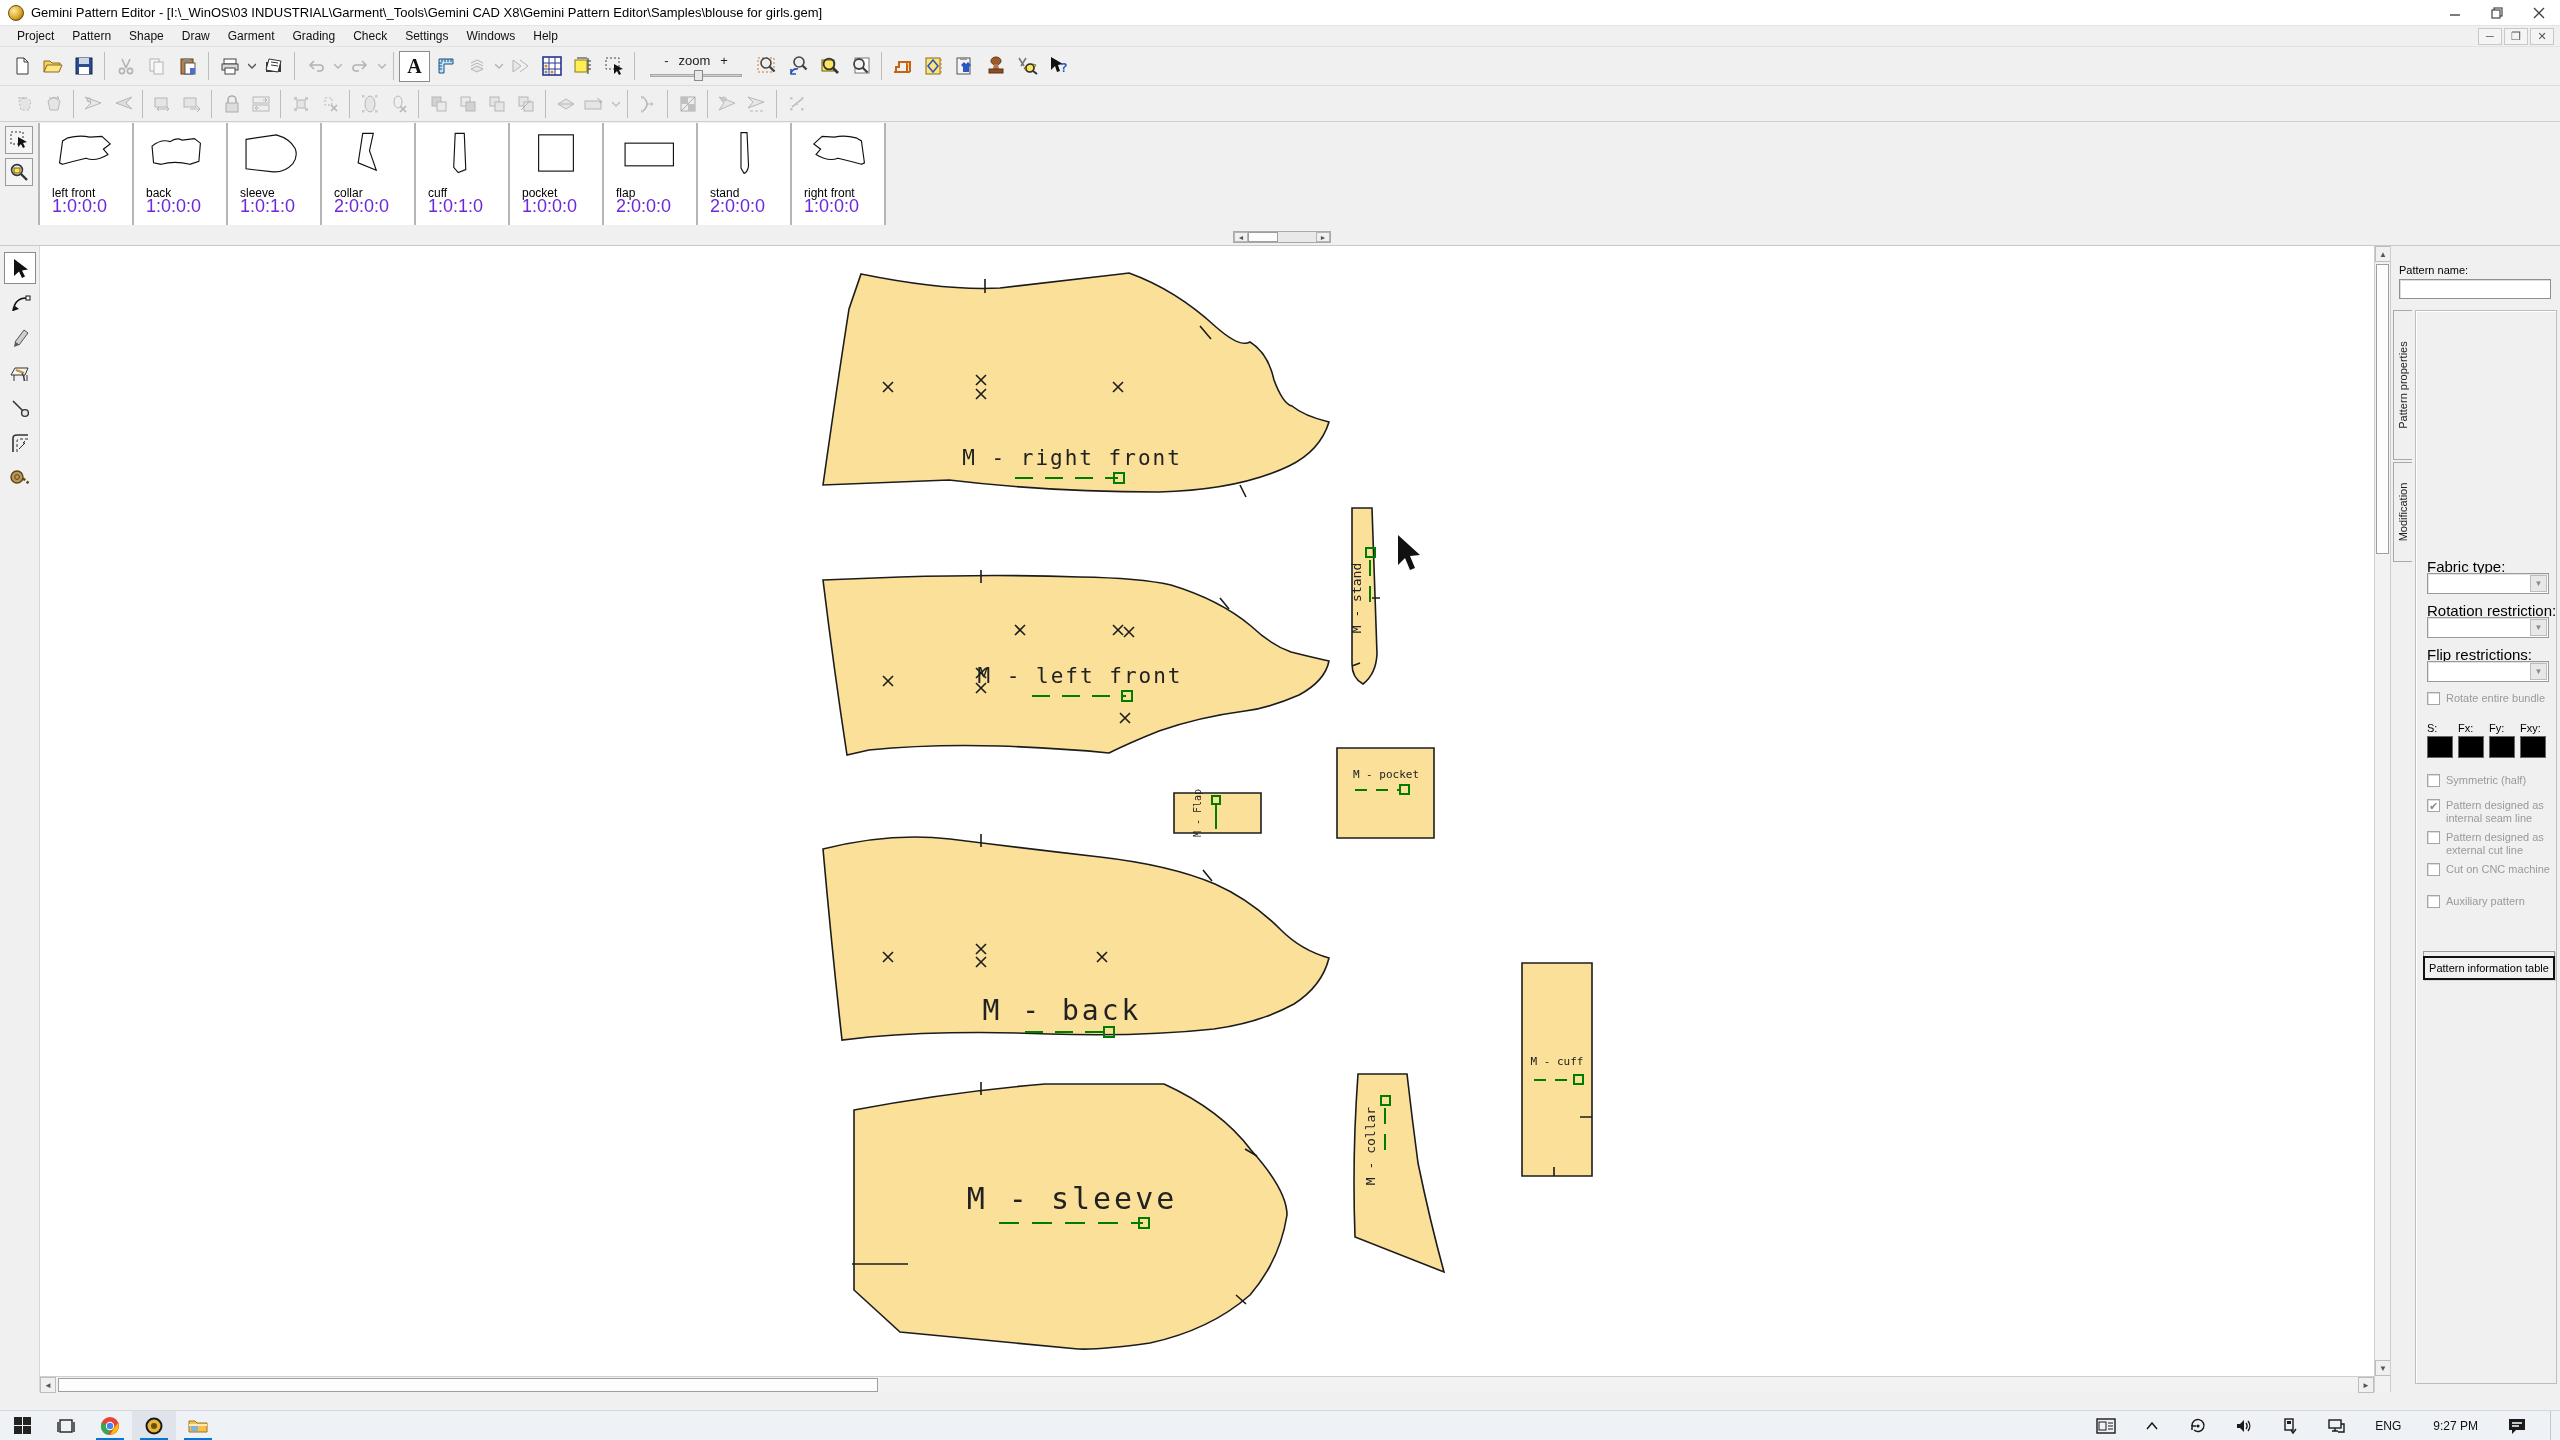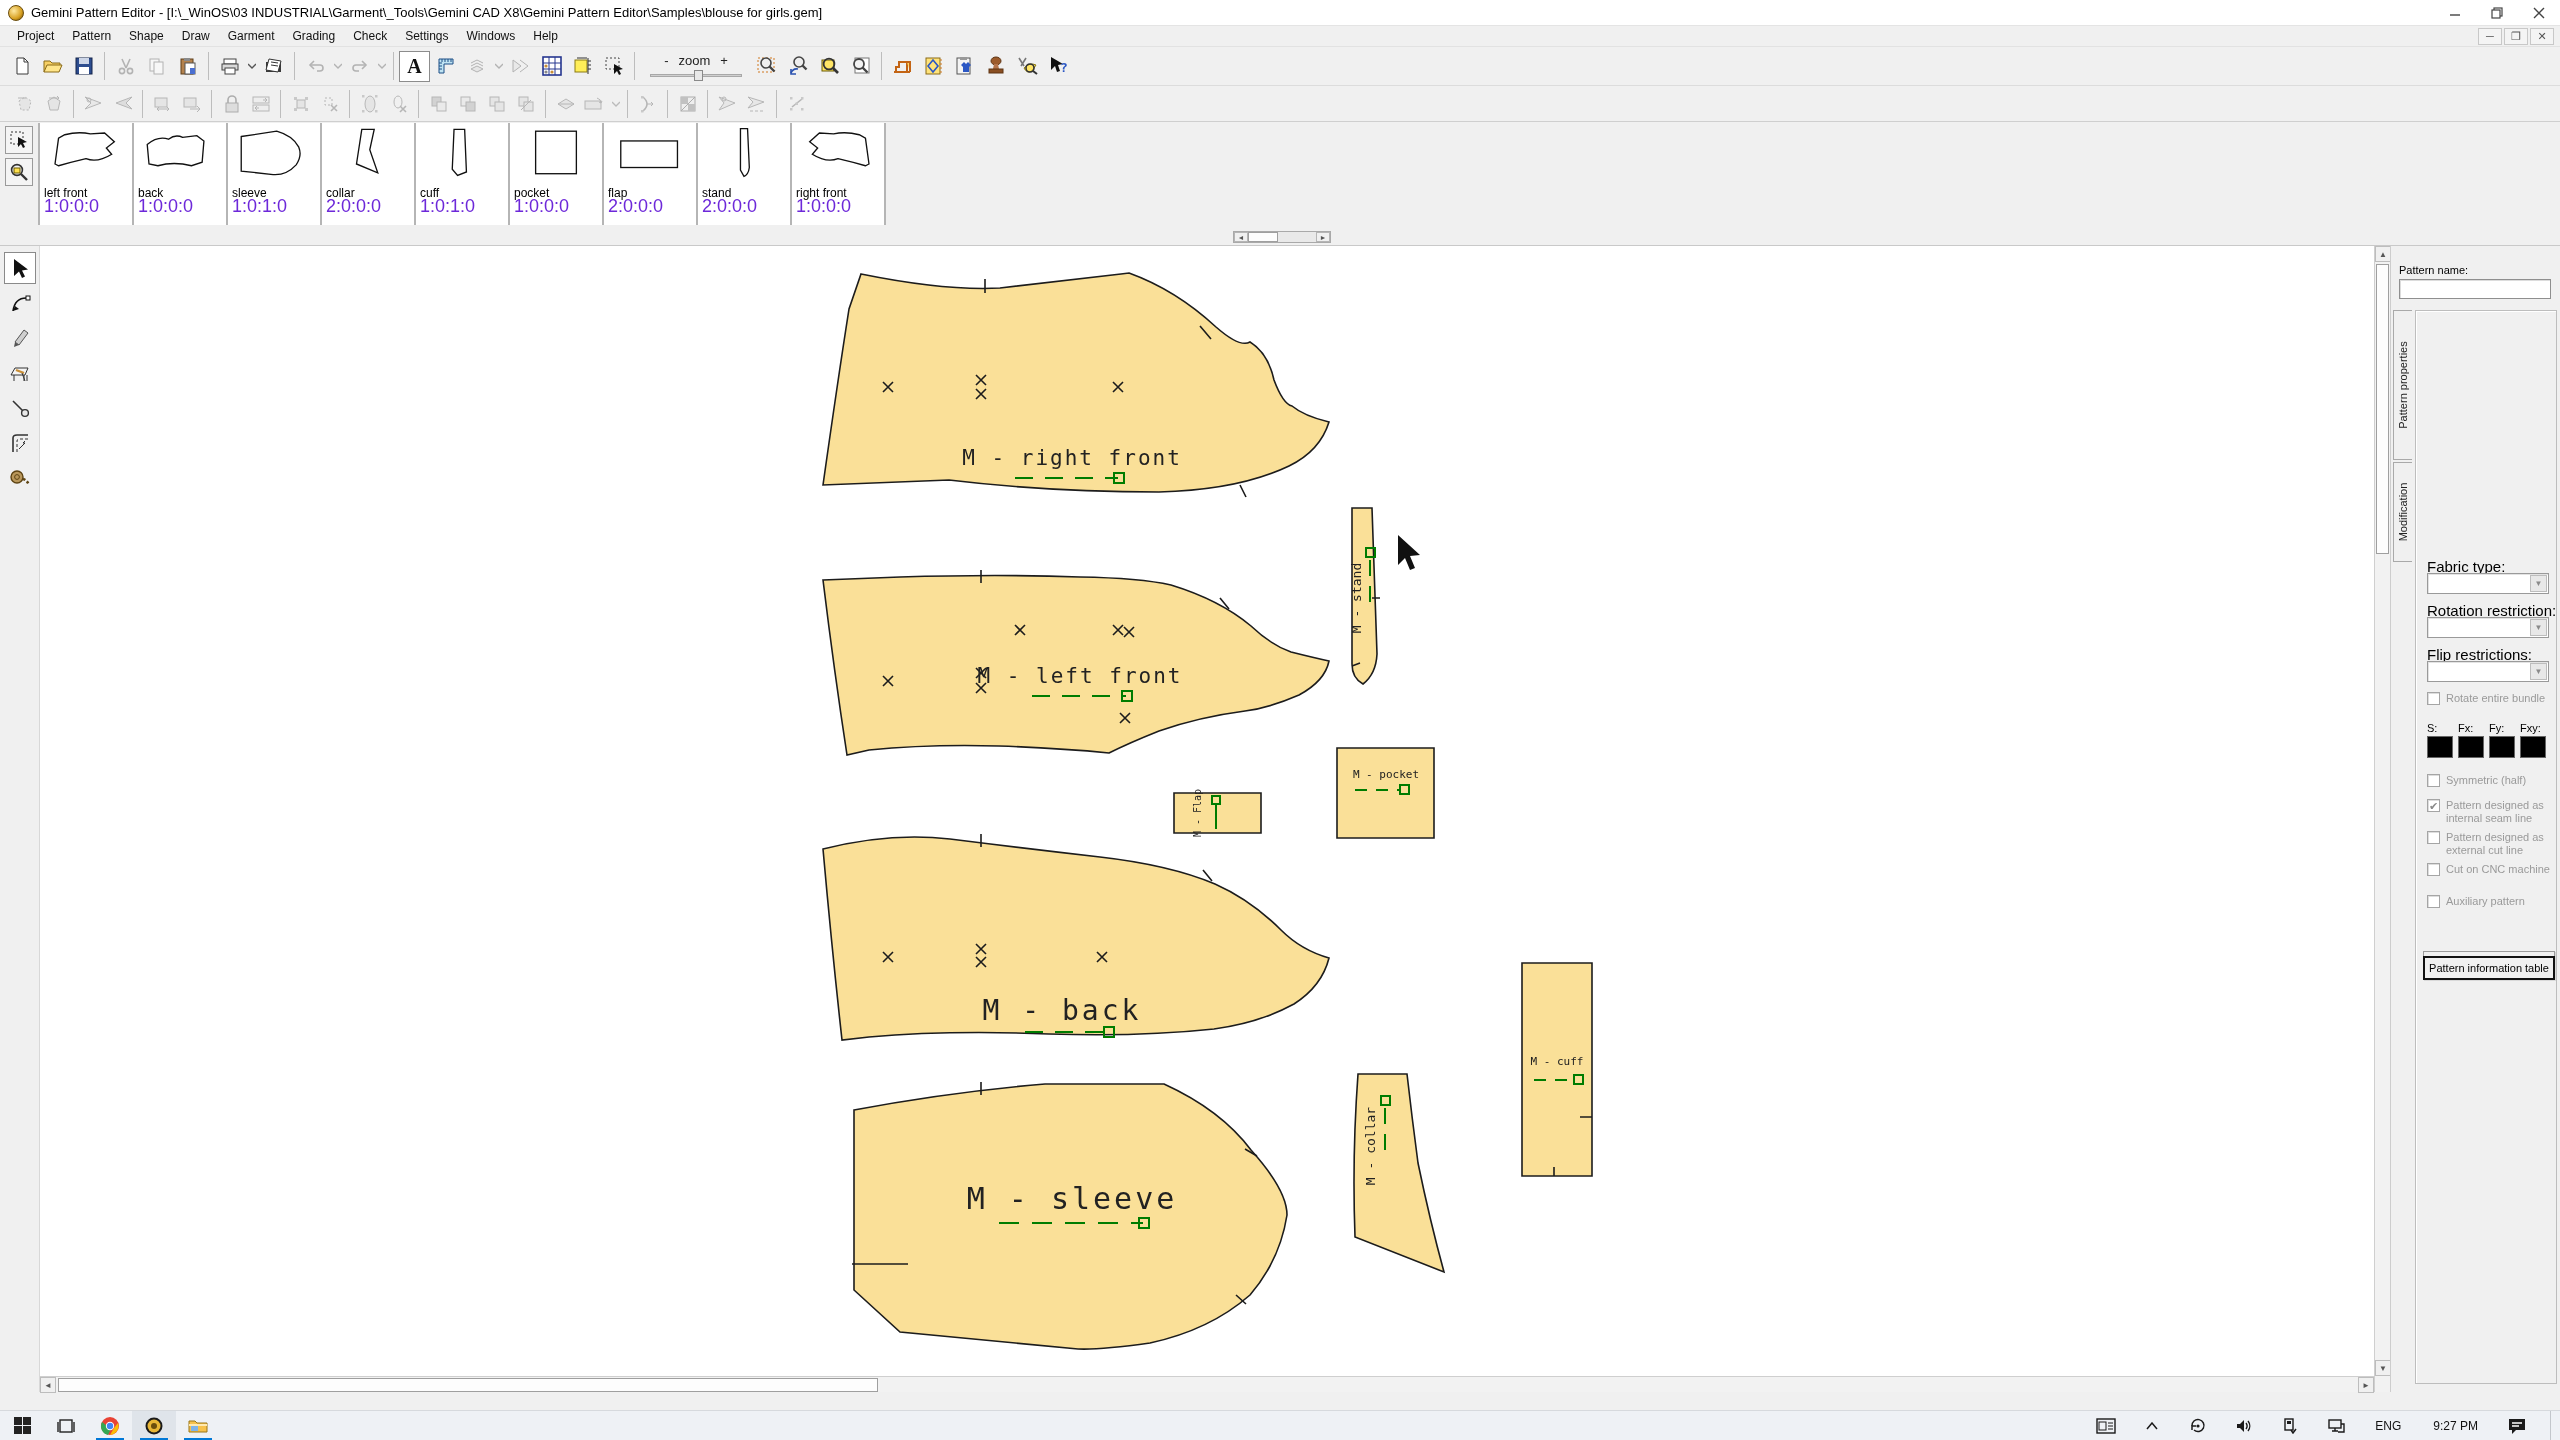--- a/index.html
+++ b/index.html
@@ -33,21 +33,21 @@
   #zoomslider{position:relative;width:92px;height:10px;margin-top:2px;}
   #zoomtrack{position:absolute;left:0;right:0;top:4px;height:3px;background:#cfcfcf;border:1px solid #a8a8a8;}
   #zoomthumb{position:absolute;left:44px;top:0;width:9px;height:11px;background:#e8e8e8;border:1px solid #8a8a8a;}
   .ti2{width:29px;height:29px;display:flex;align-items:center;justify-content:center;opacity:.55;filter:grayscale(1);}
 
   
   #strip{position:absolute;left:0;top:122px;width:2560px;height:106px;background:#f0f0f0;display:flex;}
   #strip-tools{width:38px;display:flex;flex-direction:column;align-items:center;padding-top:4px;gap:4px;}
   .stb{width:28px;height:28px;border:1px solid #9a9a9a;background:#f4f4f4;display:flex;align-items:center;justify-content:center;}
   #strip-cells{flex:0 0 auto;display:flex;border-left:2px solid #b5b5b5;background:#fff;height:102px;margin-top:1px;}
-  .cell{width:94px;height:100%;background:#ffffff;border-right:2px solid #b5b5b5;padding:2px 4px;display:flex;flex-direction:column;}
+  .cell{width:94px;height:100%;background:#ffffff;border-right:2px solid #b5b5b5;padding:2px 12px;display:flex;flex-direction:column;}
   .cell svg{flex:0 0 62px;}
   .cellname{font-size:12px;color:#000;line-height:13px;}
   .cellratio{font-size:18px;color:#6d28d9;line-height:13px;}
 
   
   #topstrip{position:absolute;left:0;top:228px;width:2560px;height:18px;background:#f0f0f0;border-bottom:1px solid #c9c9c9;}
   #minisb{position:absolute;left:1233px;top:3px;width:98px;height:12px;display:flex;border:1px solid #a9a9a9;background:#e9e9e9;}
   .minibtn{width:14px;height:100%;background:#f0f0f0;border:1px solid #b5b5b5;font-size:7px;color:#555;display:flex;align-items:center;justify-content:center;}
   #minithumb{width:30px;height:100%;background:#fdfdfd;border:1px solid #9f9f9f;}
 

